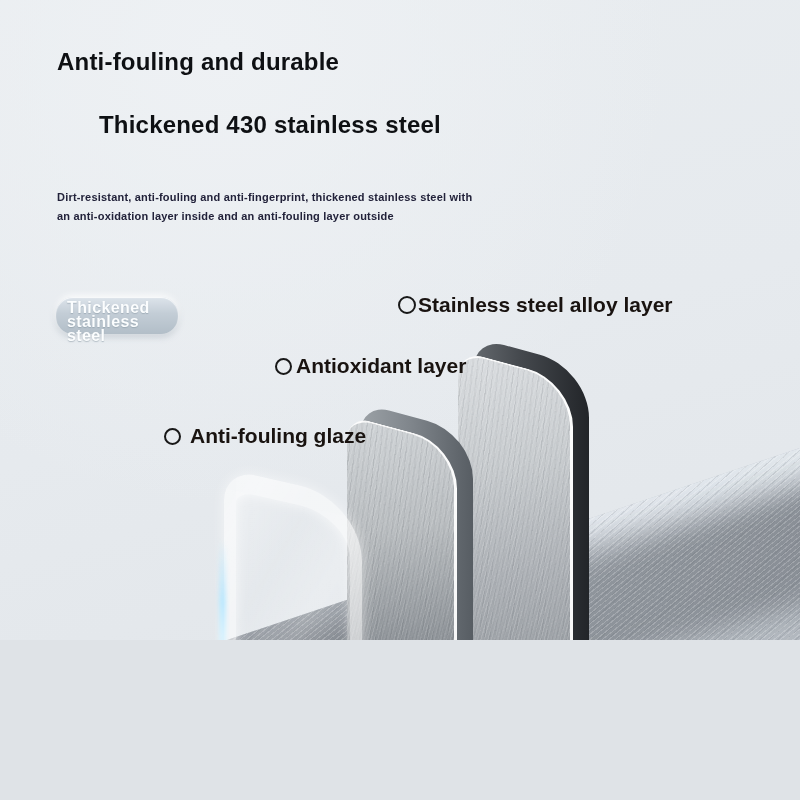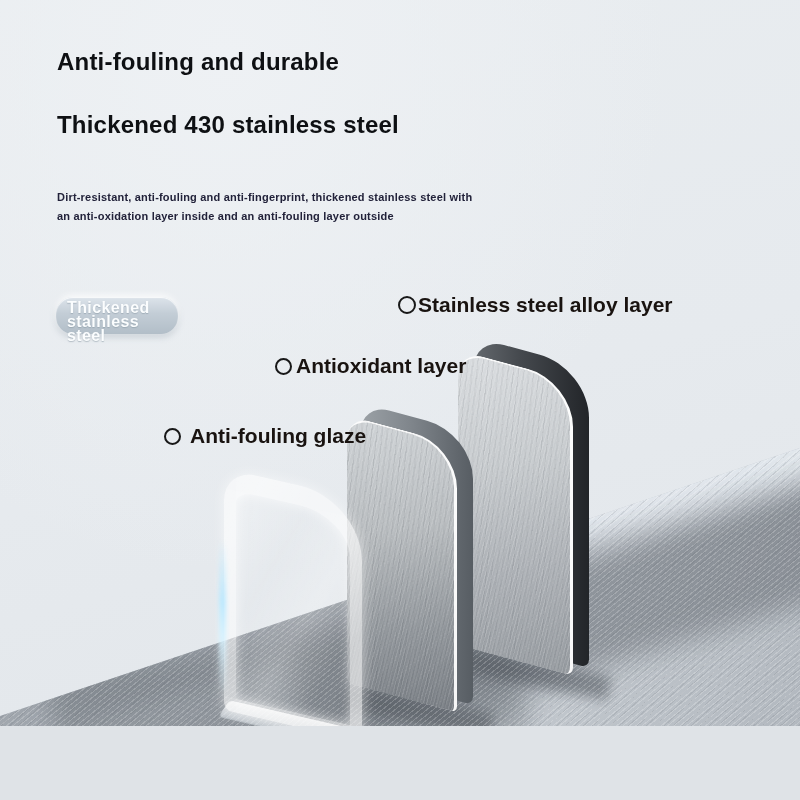--- a/index.html
+++ b/index.html
@@ -1,18 +1,18 @@
 <!DOCTYPE html>
 <html><head>
 <meta charset="utf-8">
 <style>
   html,body{margin:0;padding:0;}
   body{font-family:"Liberation Sans", sans-serif; background:#dfe3e7;}
   .stage{
-    position:relative; width:800px; height:726px; overflow:hidden;
+    position:relative; width:800px; height:640px; overflow:hidden;
     background:
       radial-gradient(ellipse at 28% 8%, #eef1f4 0%, rgba(238,241,244,0) 55%),
       linear-gradient(165deg, #e9edf0 0%, #e6eaee 55%, #e2e6ea 100%);
   }
 
   
   .floor{
     position:absolute; inset:0;
     clip-path:polygon(0 716px, 800px 448px, 800px 800px, 0 800px);
     background:linear-gradient(115deg,#b3b9c0 0%,#c6ccd2 28%,#aab0b7 52%,#c0c6cc 78%,#b2b8bf 100%);
@@ -110,21 +110,21 @@
   }
   .glass-glow{
     position:absolute; left:-5px; top:72px; width:7px; height:155px;
     background:linear-gradient(to bottom, rgba(185,230,255,0) 0%, rgba(185,232,255,.95) 40%, rgba(214,242,255,.95) 62%, rgba(185,230,255,0) 100%);
     filter:blur(2px);
   }
 
   
   .h1,.h2{position:absolute; left:57px; font-weight:bold; font-size:24px; color:#0e1013; letter-spacing:.2px;}
   .h1{top:48px;}
-  .h2{top:111px;}
+  .h2{top:111px;margin-left:42px;}
   .desc{
     position:absolute; left:57px; top:188px; width:418px;
     font-weight:bold; font-size:11px; line-height:19px; color:#22223a; letter-spacing:.2px;
   }
   .badge{
     position:absolute; left:56px; top:297px; width:122px; height:37px; box-sizing:border-box;
     padding:4px 10px 4px 11px; border-radius:17px;
     background:linear-gradient(180deg,#dde4eb 0%,#c3cdd6 45%,#b2bec8 100%);
     box-shadow:0 -2px 6px rgba(255,255,255,.9), 0 3px 6px rgba(130,144,158,.35), inset 0 1px 1px rgba(255,255,255,.85);
     color:#fbfdfe; font-weight:bold; font-size:16px; line-height:14px; letter-spacing:.4px;

